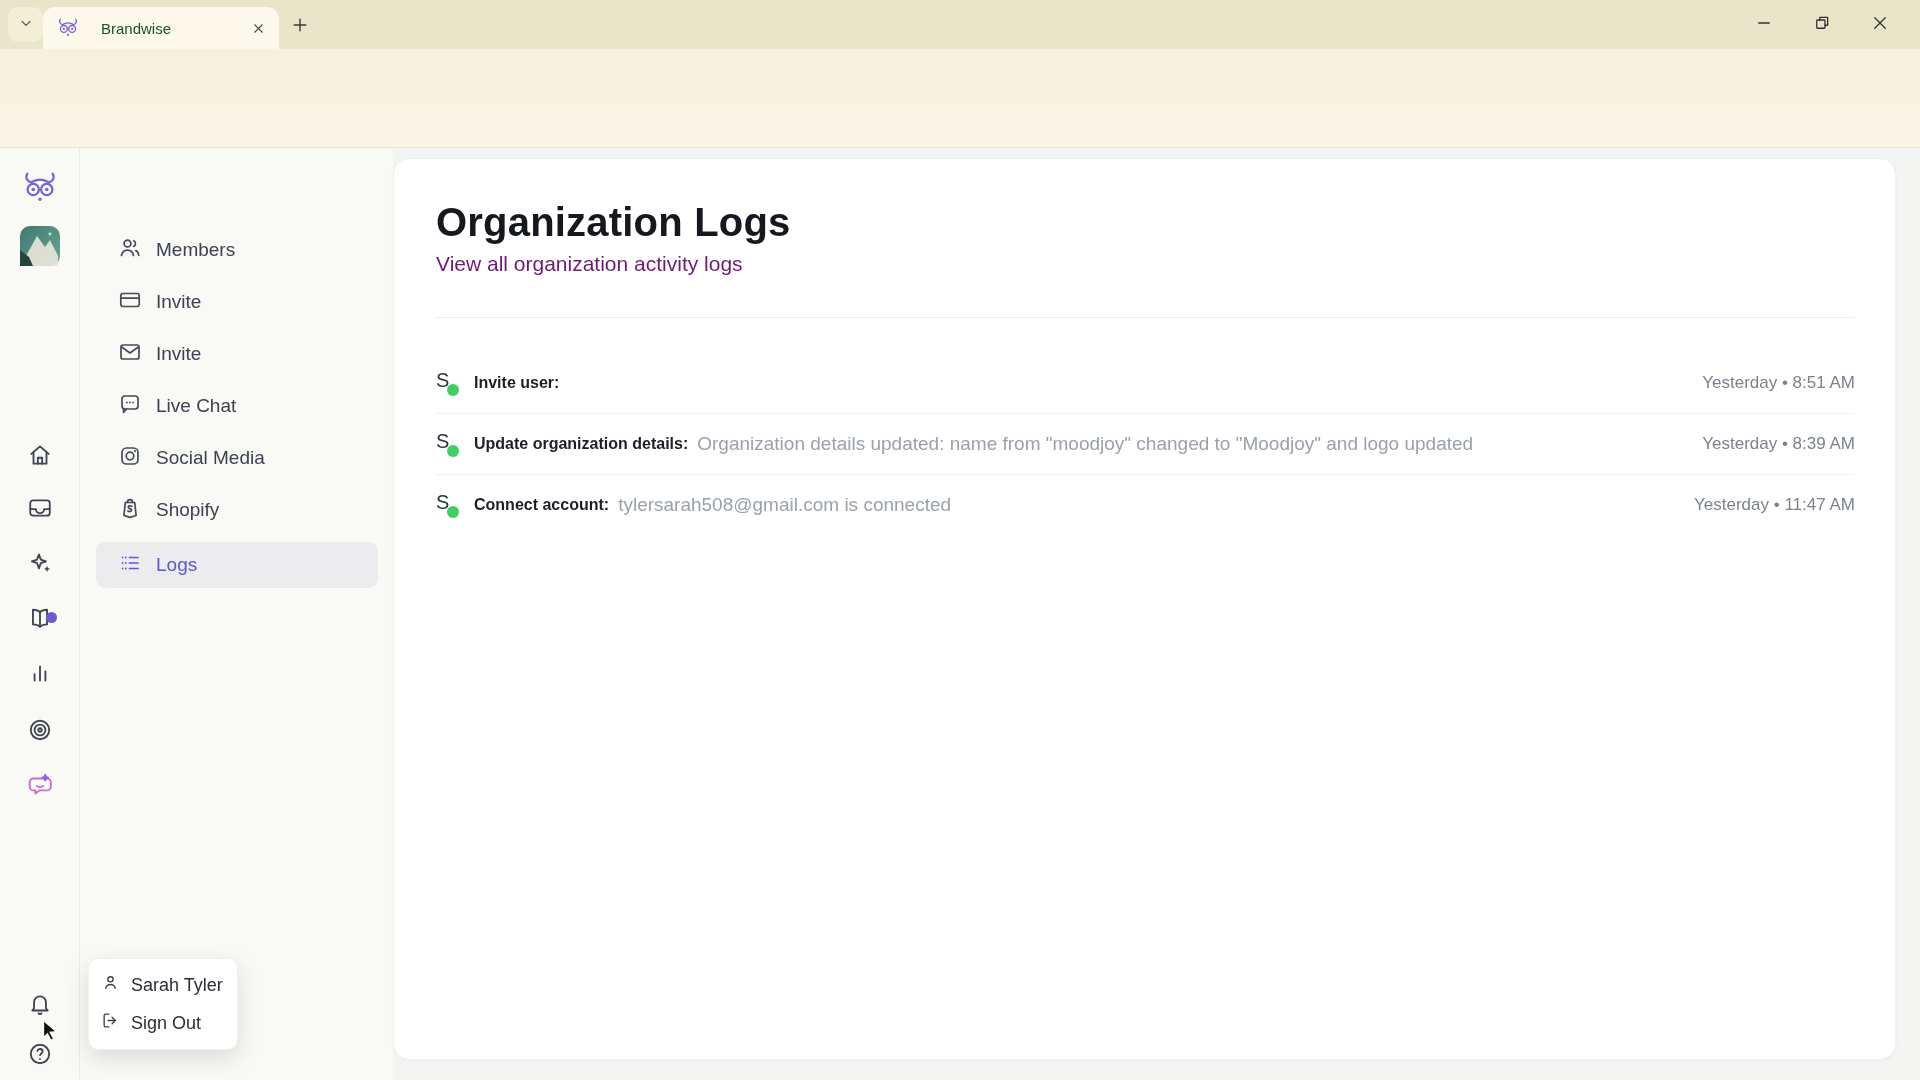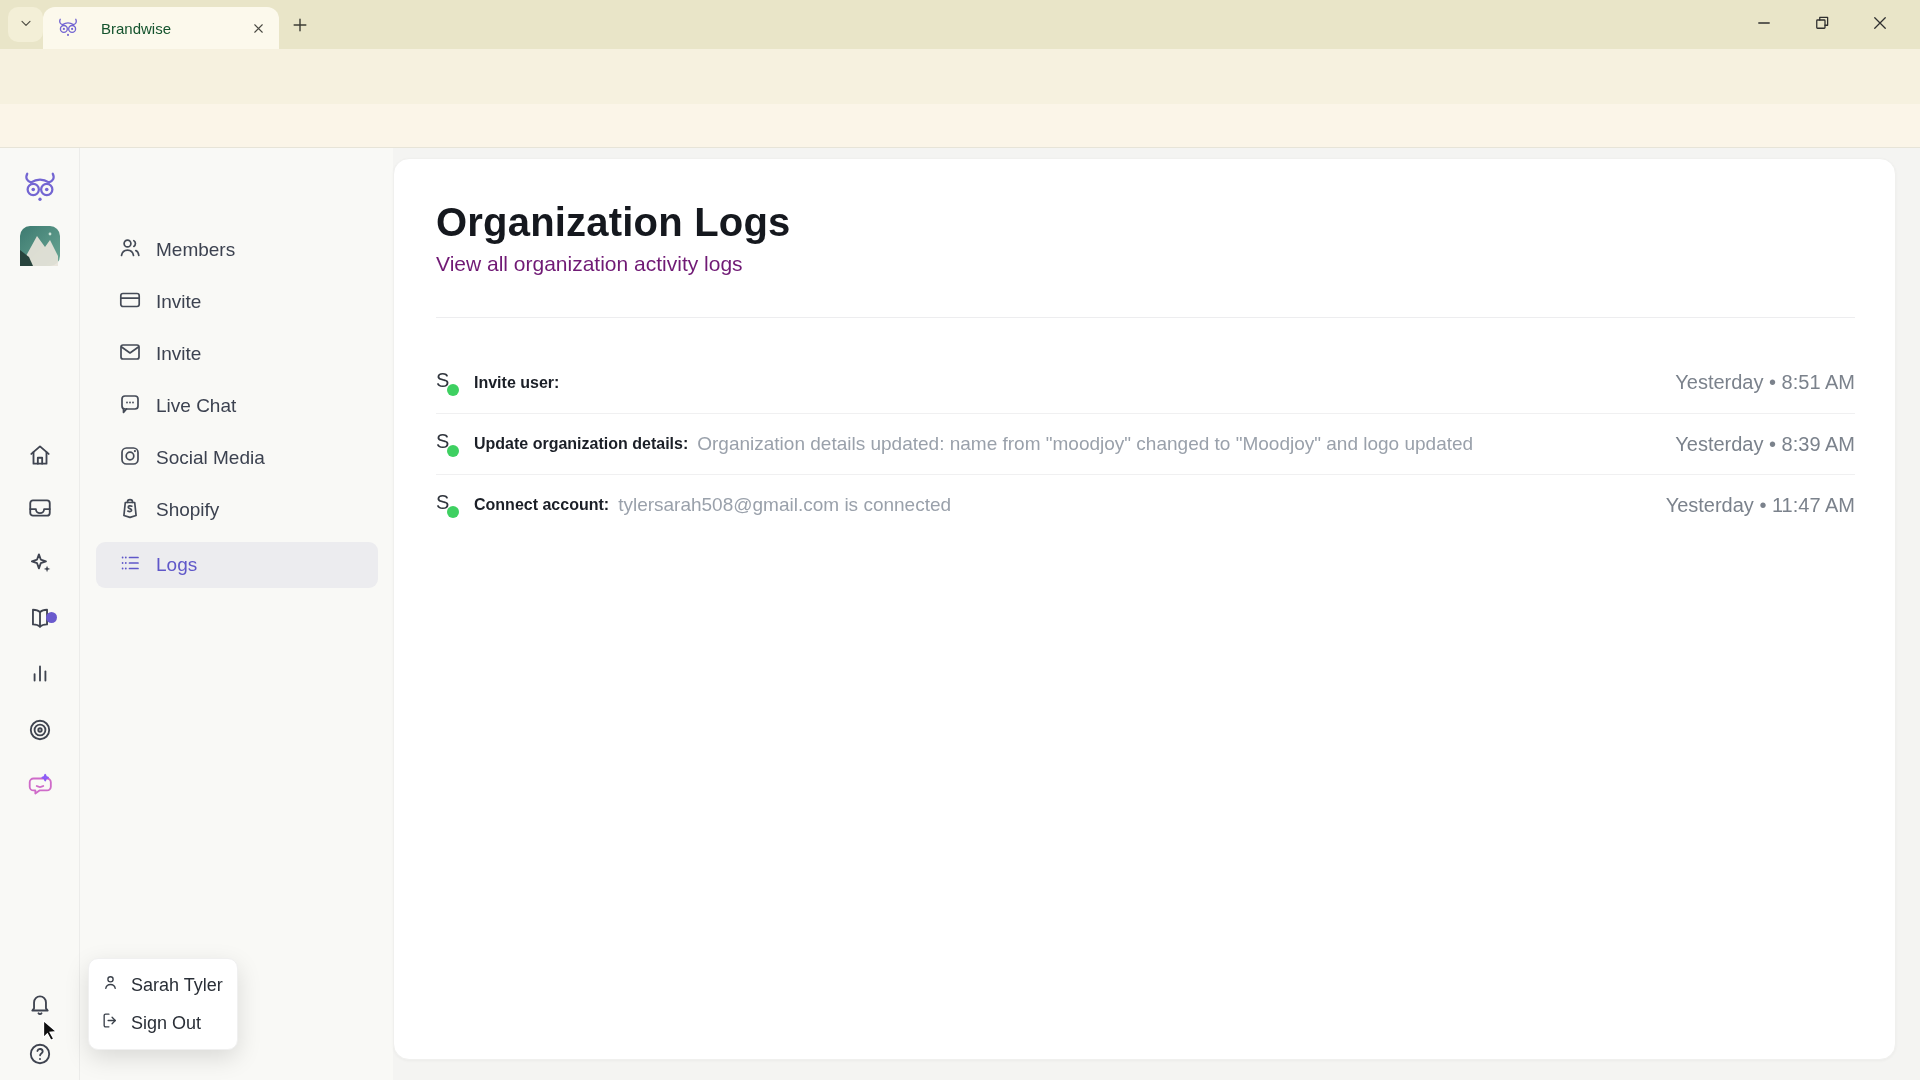--- a/index.html
+++ b/index.html
@@ -48,21 +48,21 @@
   .page-sub { margin-top:10px; font-size:21px; line-height:26px; color:#701a75; }
   .rule { margin-top:40px; border-top:1px solid #ededef; }
   .log-list { margin-top:34px; }
   .log-row { display:flex; align-items:center; height:61px; }
   .log-row + .log-row { border-top:1px solid #f0f0f1; }
   .log-avatar { position:relative; width:24px; height:28px; flex:0 0 auto; margin-right:14px; }
   .log-avatar .ltr { font-size:20px; color:#30353d; }
   .log-avatar .dot { position:absolute; left:11px; top:15px; width:12px; height:12px; border-radius:50%; background:#3ed061; }
   .log-label { font-size:16px; font-weight:700; color:#1b1f27; white-space:nowrap; }
   .log-desc { margin-left:9px; font-size:19px; color:#9aa1ab; white-space:nowrap; overflow:hidden; }
-  .log-time { margin-left:auto; font-size:20px; color:#7b828c; white-space:nowrap; padding-left:20px; }
+  .log-time { margin-left:auto; font-size:17px; color:#7b828c; white-space:nowrap; padding-left:20px; }
 
   .user-menu { position:absolute; left:88px; top:958px; width:150px; background:#fff; border:1px solid #f0f0f0; border-radius:10px; box-shadow:0 8px 24px rgba(0,0,0,.13); padding:7px 0; }
   .menu-item { height:38px; display:flex; align-items:center; padding:0 12px; font-size:18px; color:#2a2f37; }
   .menu-item svg { width:19px; height:19px; color:#3a404a; flex:0 0 auto; margin-right:11px; }
 
   .cursor { position:absolute; left:38px; top:1018px; width:24px; height:26px; pointer-events:none; }
 </style>
 </head>
 <body>
 

